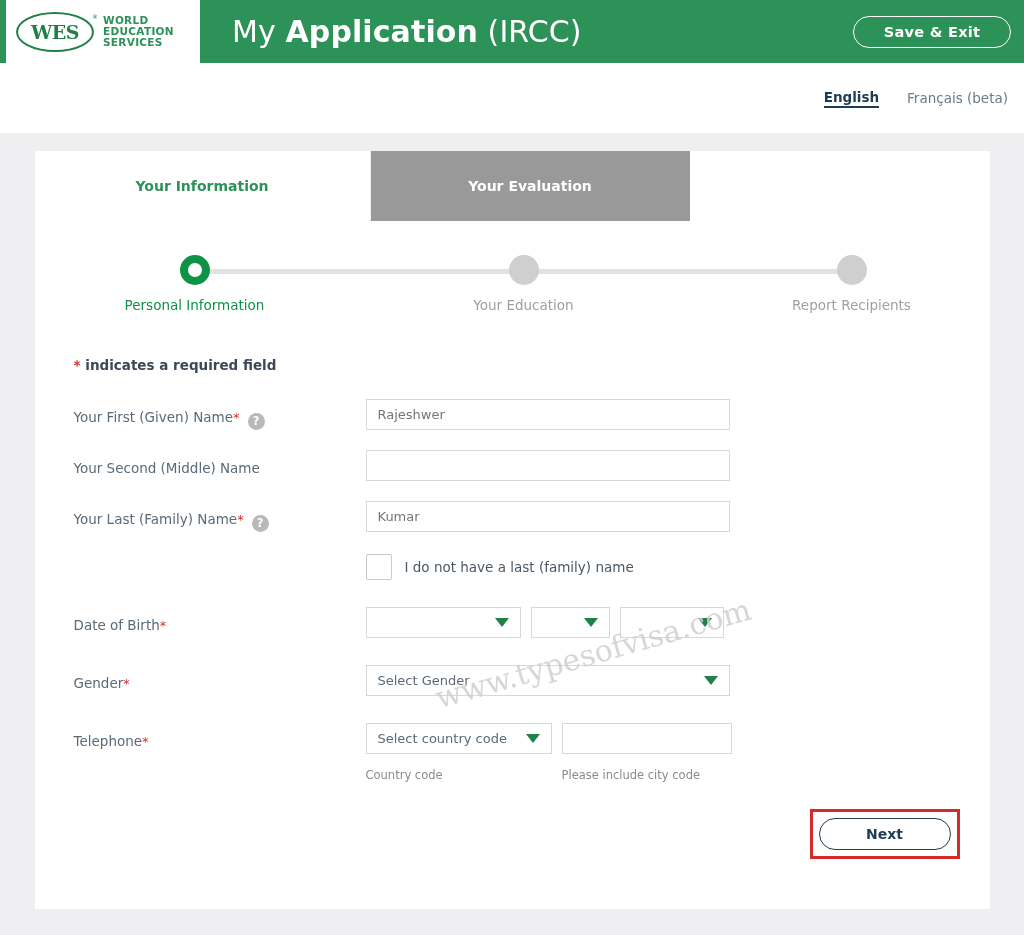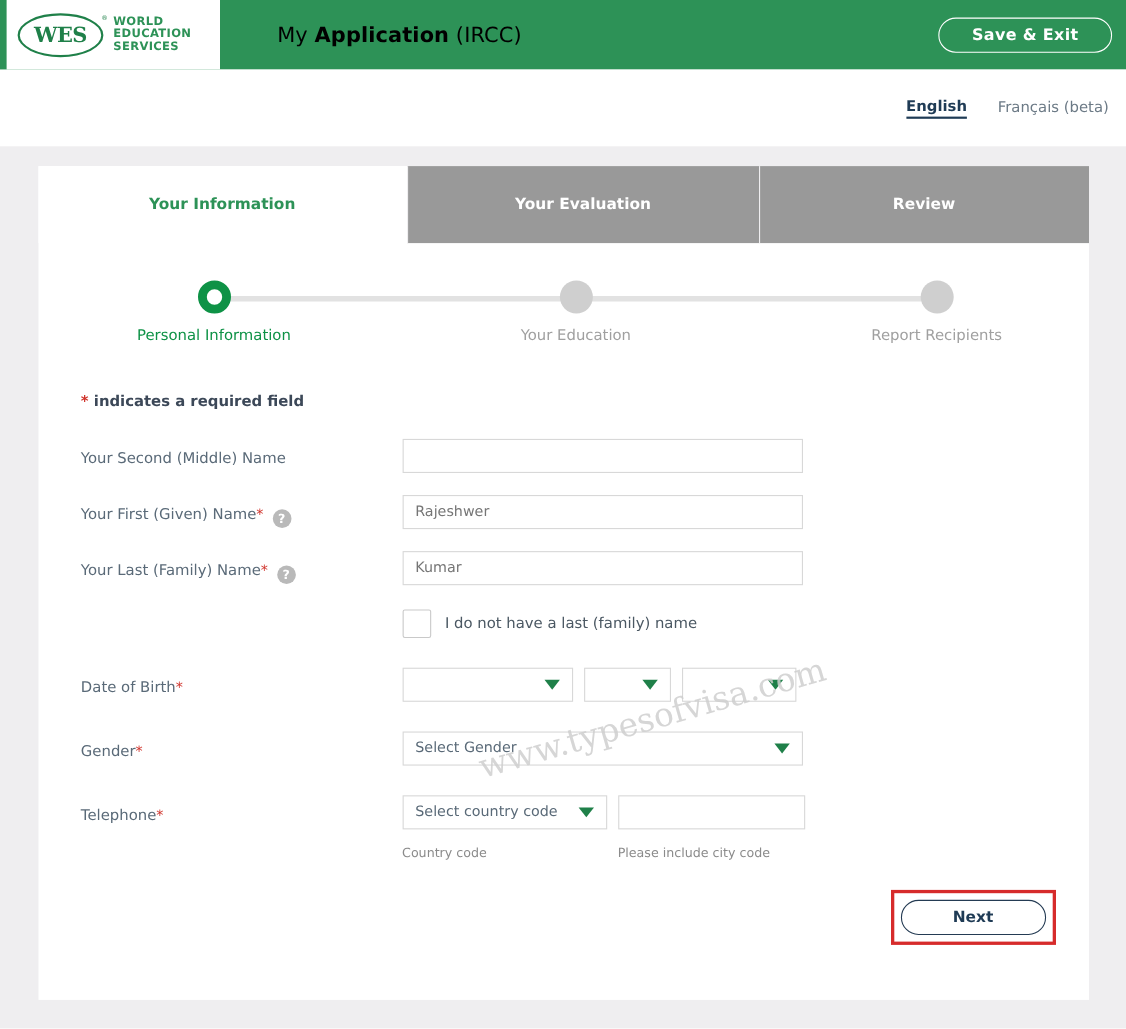--- a/index.html
+++ b/index.html
@@ -63,23 +63,23 @@
     margin-left: 9px;
     line-height: 1.08;
   }
   .logo-words div {
     font-size: 10.5px;
     font-weight: bold;
     color: #2d9257;
     letter-spacing: 0.3px;
   }
   .app-title {
-    margin-left: 52px;
-    font-size: 19px;
-    color: #000000;
+    margin-left: 32px;
+    font-size: 30px;
+    color: #ffffff;
     font-weight: normal;
     letter-spacing: 0.1px;
     white-space: nowrap;
   }
   .app-title b { font-weight: bold; }
   .save-exit {
     position: absolute;
     right: 13px;
     top: 16px;
     width: 158px;
@@ -403,21 +403,20 @@
   <div class="lang-en">English</div>
   <div class="lang-fr">Français (beta)</div>
 </div>
 
 <div class="page-bg">
   <div class="card">
 
     <div class="tabs">
       <div class="tab active">Your Information</div>
       <div class="tab inactive t2">Your Evaluation</div>
-      <div class="tab inactive t3">Review</div>
     </div>
 
     <div class="stepper">
       <div class="step-line"></div>
       <div class="step s1 active">
         <div class="dot"></div>
         <div class="slabel">Personal Information</div>
       </div>
       <div class="step s2 idle">
         <div class="dot"></div>
@@ -428,27 +427,27 @@
         <div class="slabel">Report Recipients</div>
       </div>
     </div>
 
     <div class="form">
 
       <div class="required-note"><span class="star">*</span>
         <span>indicates a required field</span></div>
 
       <div class="row">
+        <div class="lbl"><span>Your First (Given) Name</span><span class="star">*</span><span class="help">?</span></div>
+        <input class="txt" type="text" placeholder="Rajeshwer" style="">
+      </div>
+
+      <div class="row">
         <div class="lbl">Your Second (Middle) Name</div>
         <input class="txt" type="text" placeholder="" style="">
-      </div>
-
-      <div class="row">
-        <div class="lbl"><span>Your First (Given) Name</span><span class="star">*</span><span class="help">?</span></div>
-        <input class="txt" type="text" placeholder="Rajeshwer" style="">
       </div>
 
       <div class="row">
         <div class="lbl"><span>Your Last (Family) Name</span><span class="star">*</span><span class="help">?</span></div>
         <input class="txt" type="text" placeholder="Kumar" style="">
       </div>
 
       <div class="check-row">
         <div class="cbox"></div>
         <div class="cbox-label">I do not have a last (family) name</div>

